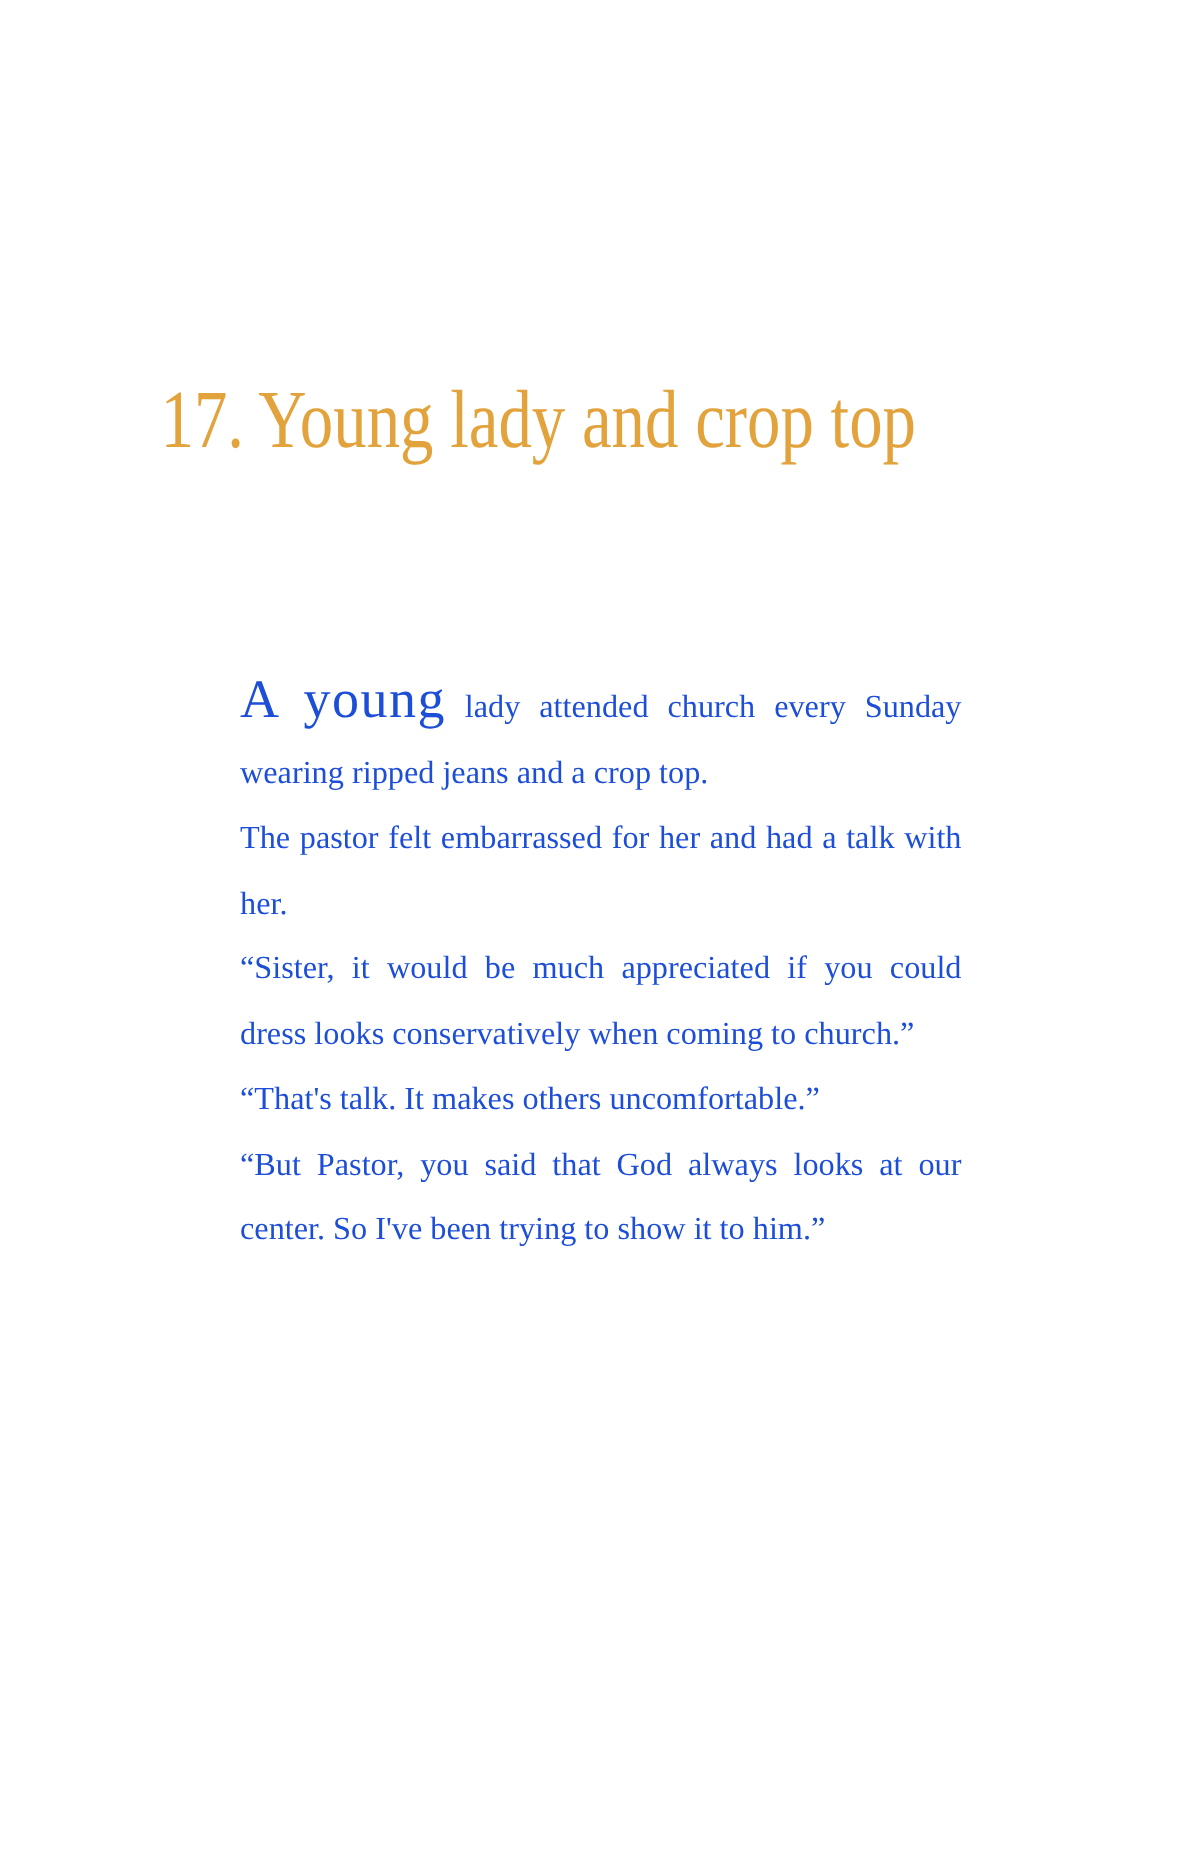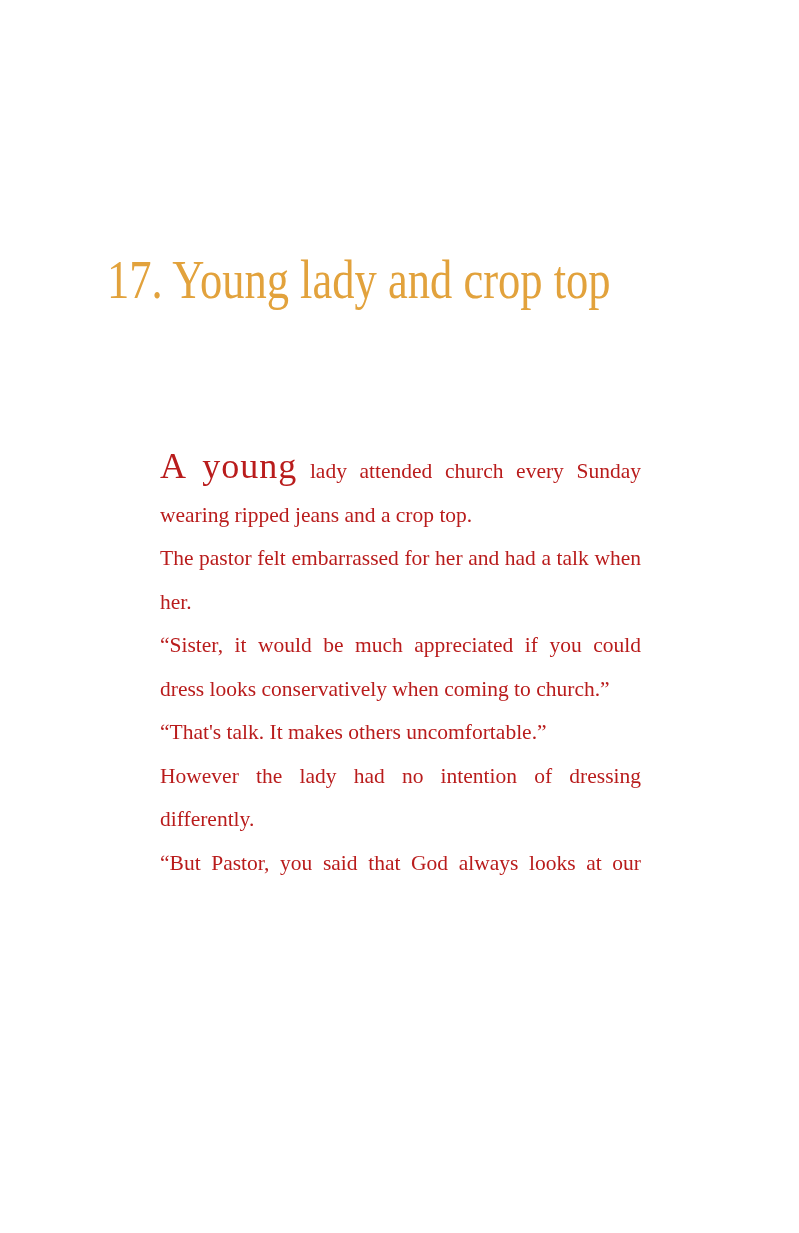--- a/index.html
+++ b/index.html
@@ -22,21 +22,21 @@
     color:#E2A23C;
     white-space:nowrap;
     transform:scaleX(0.81);
     transform-origin:left top;
   }
   .body{
     position:absolute;
     left:160px;
     top:448px;
     width:481px;
-    color:#b91c1c;
+    color:#1d4ed8;
     font-size:21.5px;
     line-height:43.5px;
   }
   .body p{
     margin:0;
     text-align:justify;
   }
   .lead{
     font-size:36px;
     line-height:1;
@@ -82,24 +82,23 @@
 </style>
 </head>
 <body>
 
 <div class="page">
 
   <h1 class="title">17. Young lady and crop top</h1>
 
   <div class="body">
     <p><span class="lead">A young</span><span> lady attended church every Sunday wearing ripped jeans and a crop top.</span></p>
-    <p>The pastor felt embarrassed for her and had a talk when her.</p>
+    <p>The pastor felt embarrassed for her and had a talk with her.</p>
     <p>“Sister, it would be much appreciated if you could dress looks conservatively when coming to church.”</p>
     <p>“That's talk. It makes others uncomfortable.”</p>
-    <p>However the lady had no intention of dressing differently.</p>
     <p>“But Pastor, you said that God always looks at our center. So I've been trying to show it to him.”</p>
   </div>
 
   <div class="footer">
     <span class="footer-cat">Love</span>
     <span class="pill">35</span>
   </div>
 
   <div class="bottom-bar"></div>
 

